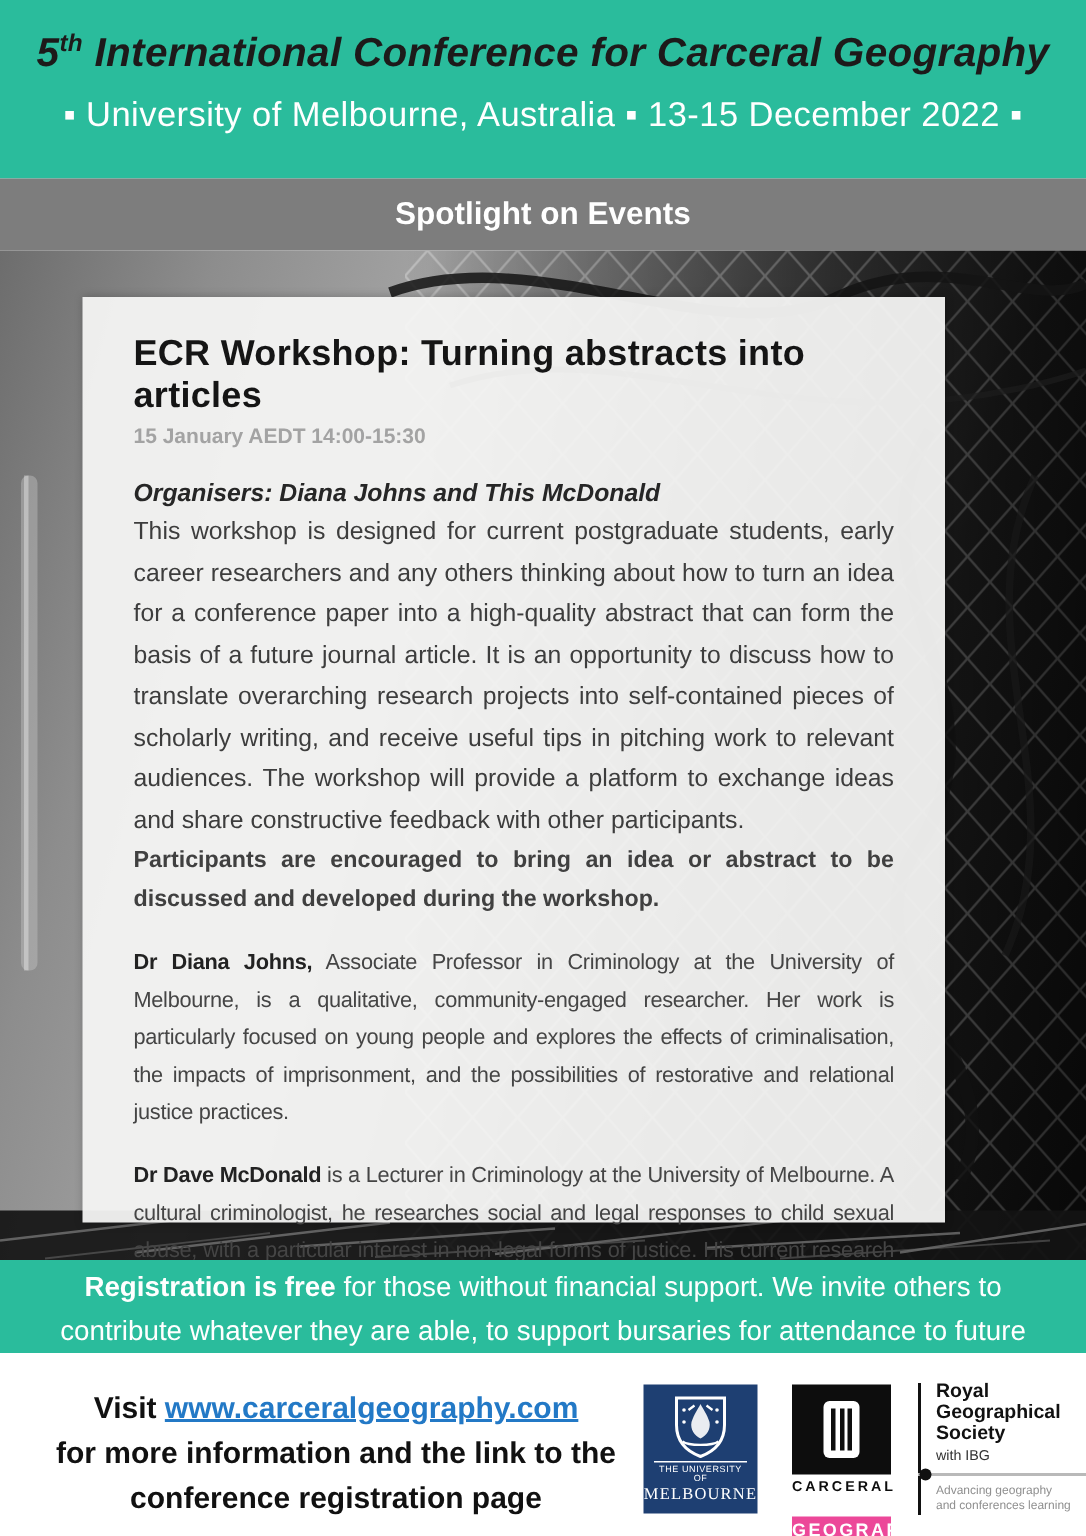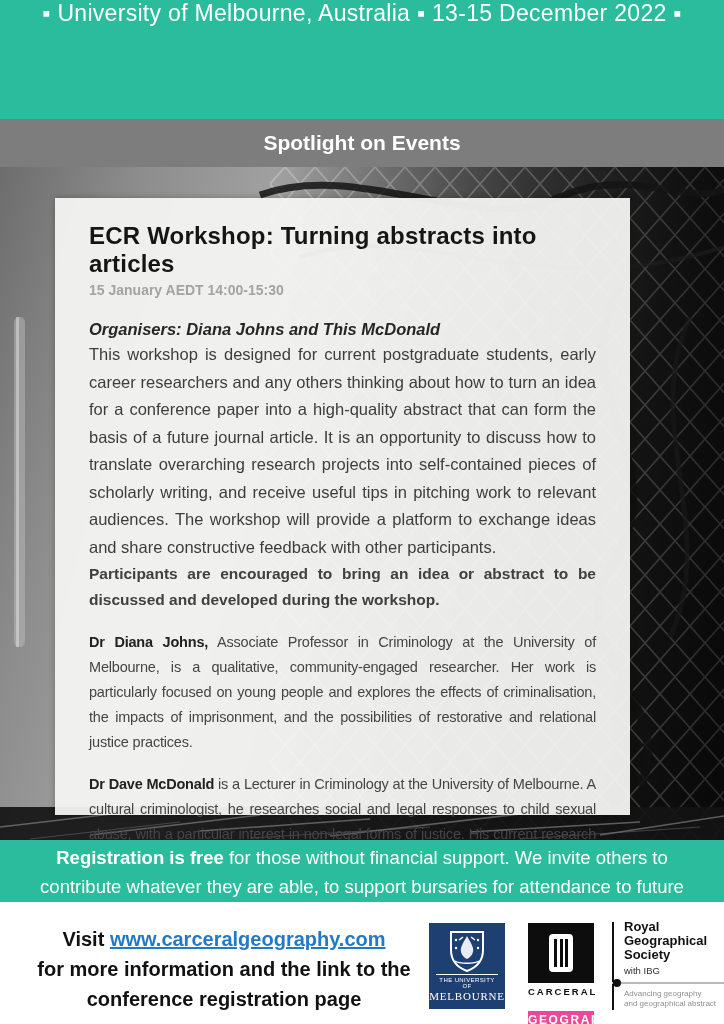--- a/index.html
+++ b/index.html
@@ -13,21 +13,21 @@
   .header {
     position:absolute; left:0; top:0; width:724px; height:119px;
     background:#2abc9c; text-align:center;
   }
   .header-title {
     margin-top:20px; font-size:27px; font-weight:bold; font-style:italic;
     color:#1d1a1a; letter-spacing:0.2px;
   }
   .header-title sup { font-size:60%; vertical-align:super; }
   .header-subtitle {
-    font-size:23px; color:#ffffff; letter-spacing:0.3px;
+    margin-top:12px; font-size:23px; color:#ffffff; letter-spacing:0.3px;
   }
   
   .spotlight {
     position:absolute; left:0; top:119px; width:724px; height:48px;
     background:#7d7d7d; color:#ffffff; font-size:21px; font-weight:bold;
     text-align:center; line-height:48px;
   }
   
   .photo {
     position:absolute; left:0; top:167px; width:724px; height:673px;
@@ -117,20 +117,21 @@
   .rgs-rule { position:relative; margin:6px 0 5px -12px; height:2px; background:#b9b9b9; width:112px; }
   .rgs-dot  { position:absolute; left:1px; top:-3px; width:8px; height:8px; border-radius:50%; background:#111; }
   .rgs-tag  { font-size:8px; color:#8f8f8f; line-height:10px; }
 </style>
 </head>
 <body>
 
 <div class="page">
 
   <div class="header">
+    <div class="header-title"><span>5</span><sup>th</sup><span> International Conference for Carceral Geography</span></div>
     <div class="header-subtitle">▪ University of Melbourne, Australia ▪ 13-15 December 2022 ▪</div>
   </div>
 
   <div class="spotlight">Spotlight on Events</div>
 
   <div class="photo">
     <svg class="photo-svg" viewBox="0 0 724 673" preserveAspectRatio="none">
       <defs>
         <pattern id="chain" width="30" height="34" patternUnits="userSpaceOnUse">
           <path d="M15,0 L30,17 L15,34 L0,17 Z" fill="none" stroke="#cfcfcf" stroke-width="1.6"></path>
@@ -211,18 +212,18 @@
       <div class="rgs-vline"></div>
       <div class="rgs-text">
         <div class="rgs-name">Royal</div>
         <div class="rgs-name">Geographical</div>
         <div class="rgs-name">Society</div>
         <div class="rgs-ibg">with IBG</div>
         <div class="rgs-rule">
             <span class="rgs-dot"></span>
           </div>
         <div class="rgs-tag">Advancing geography</div>
-        <div class="rgs-tag">and geographical abstract</div>
+        <div class="rgs-tag">and conferences learning</div>
       </div>
     </div>
   </div>
 
 </div>
 
 </body></html>

